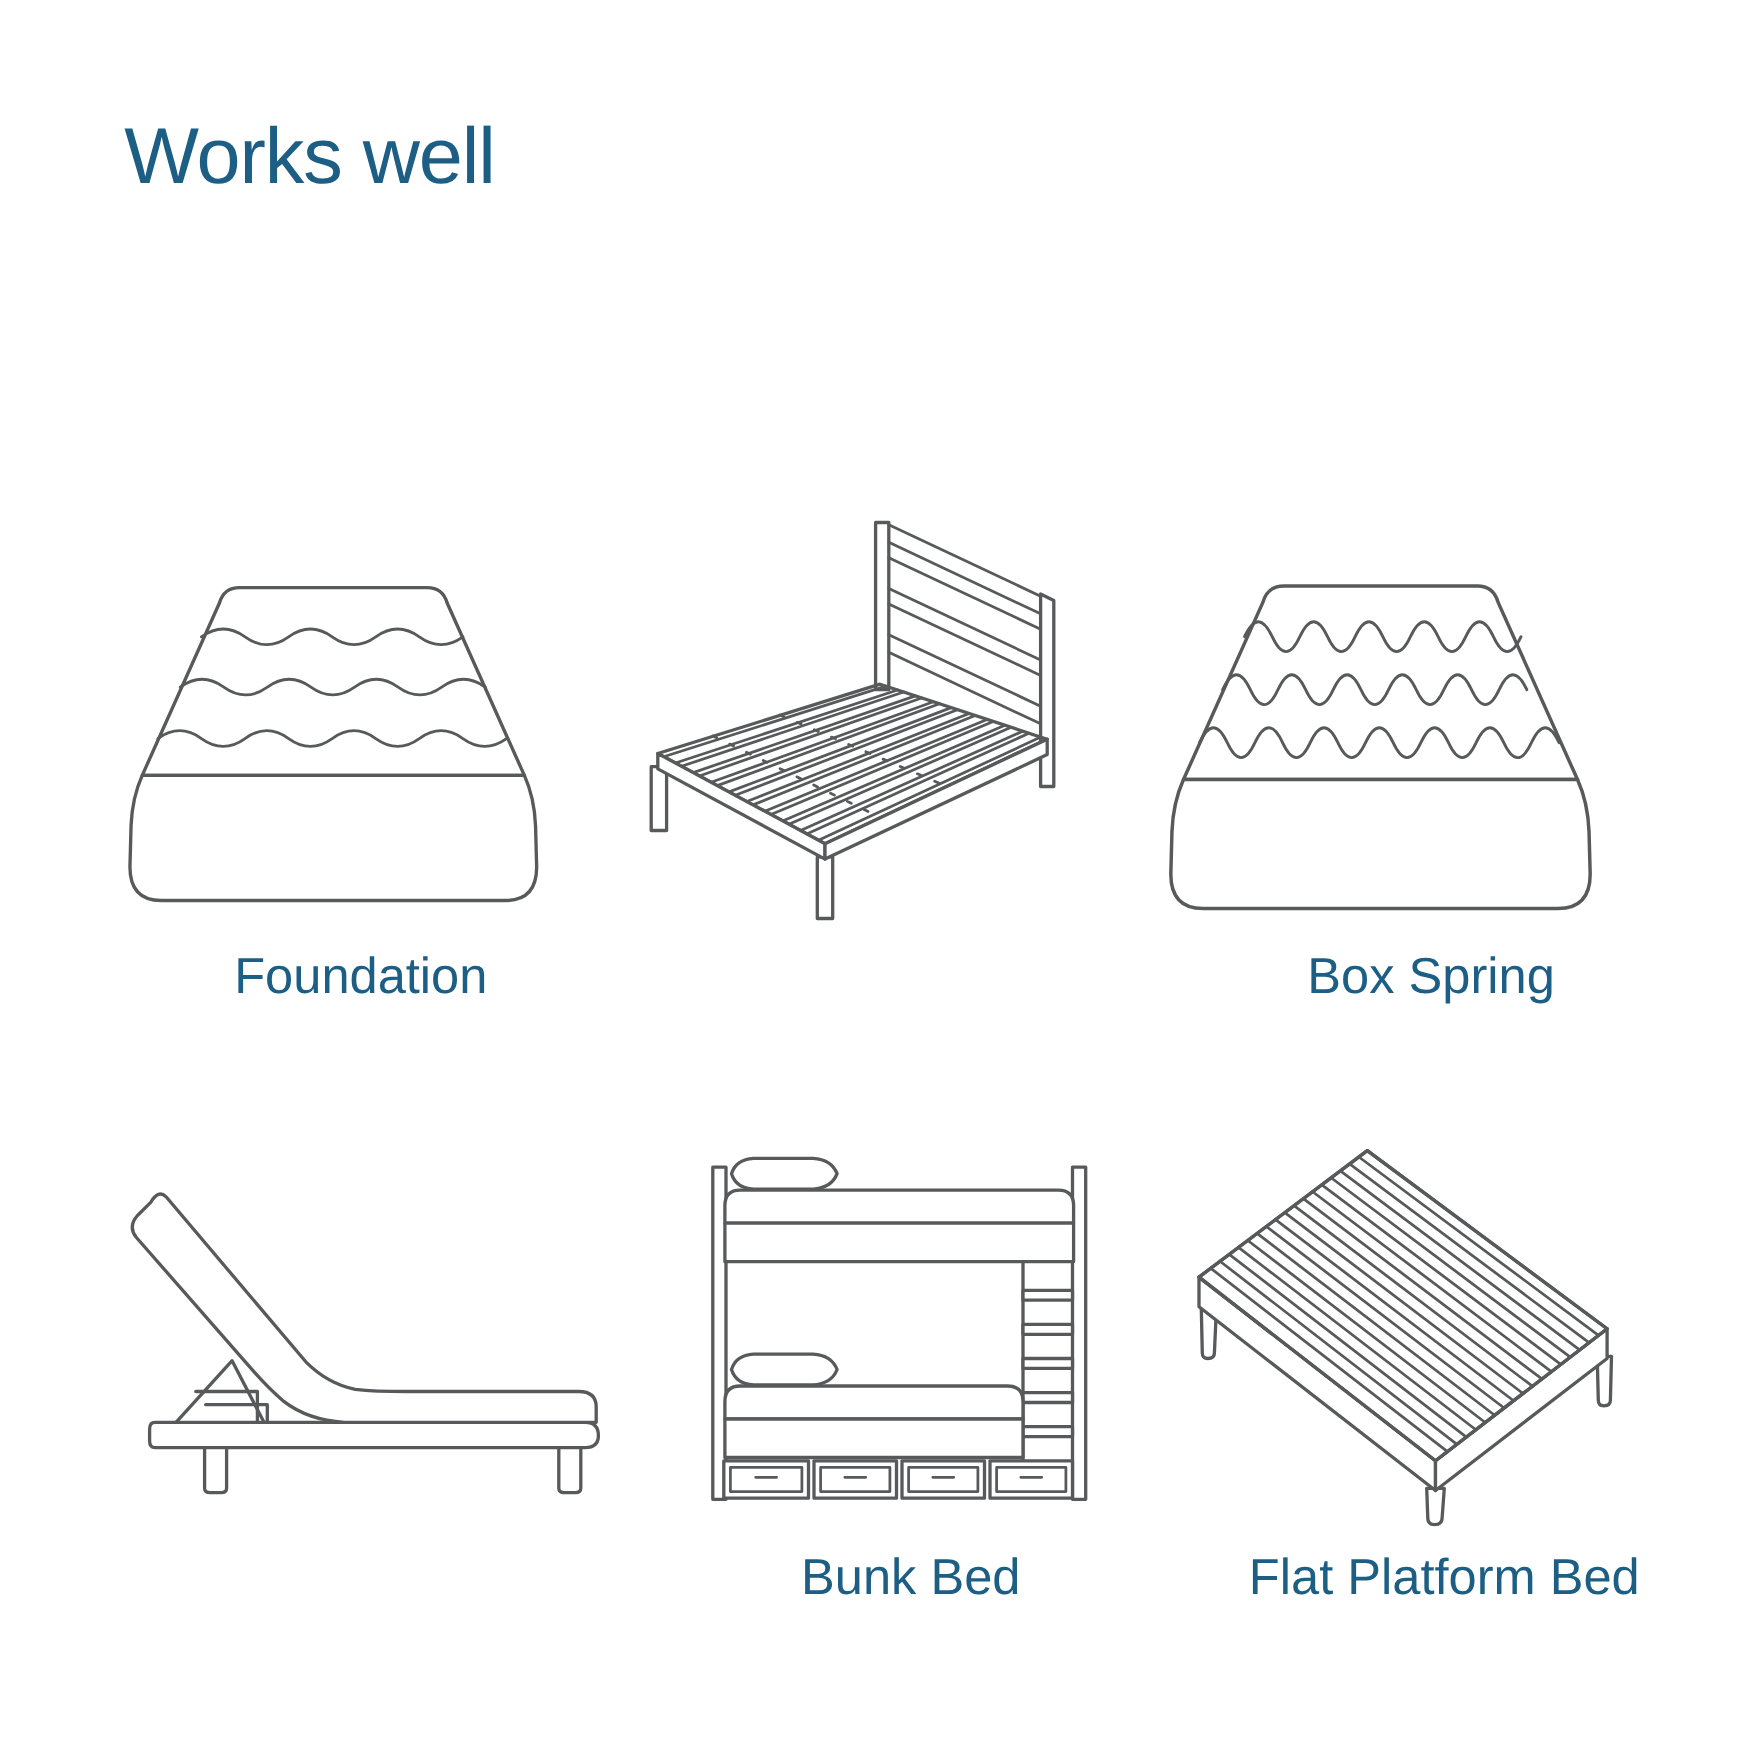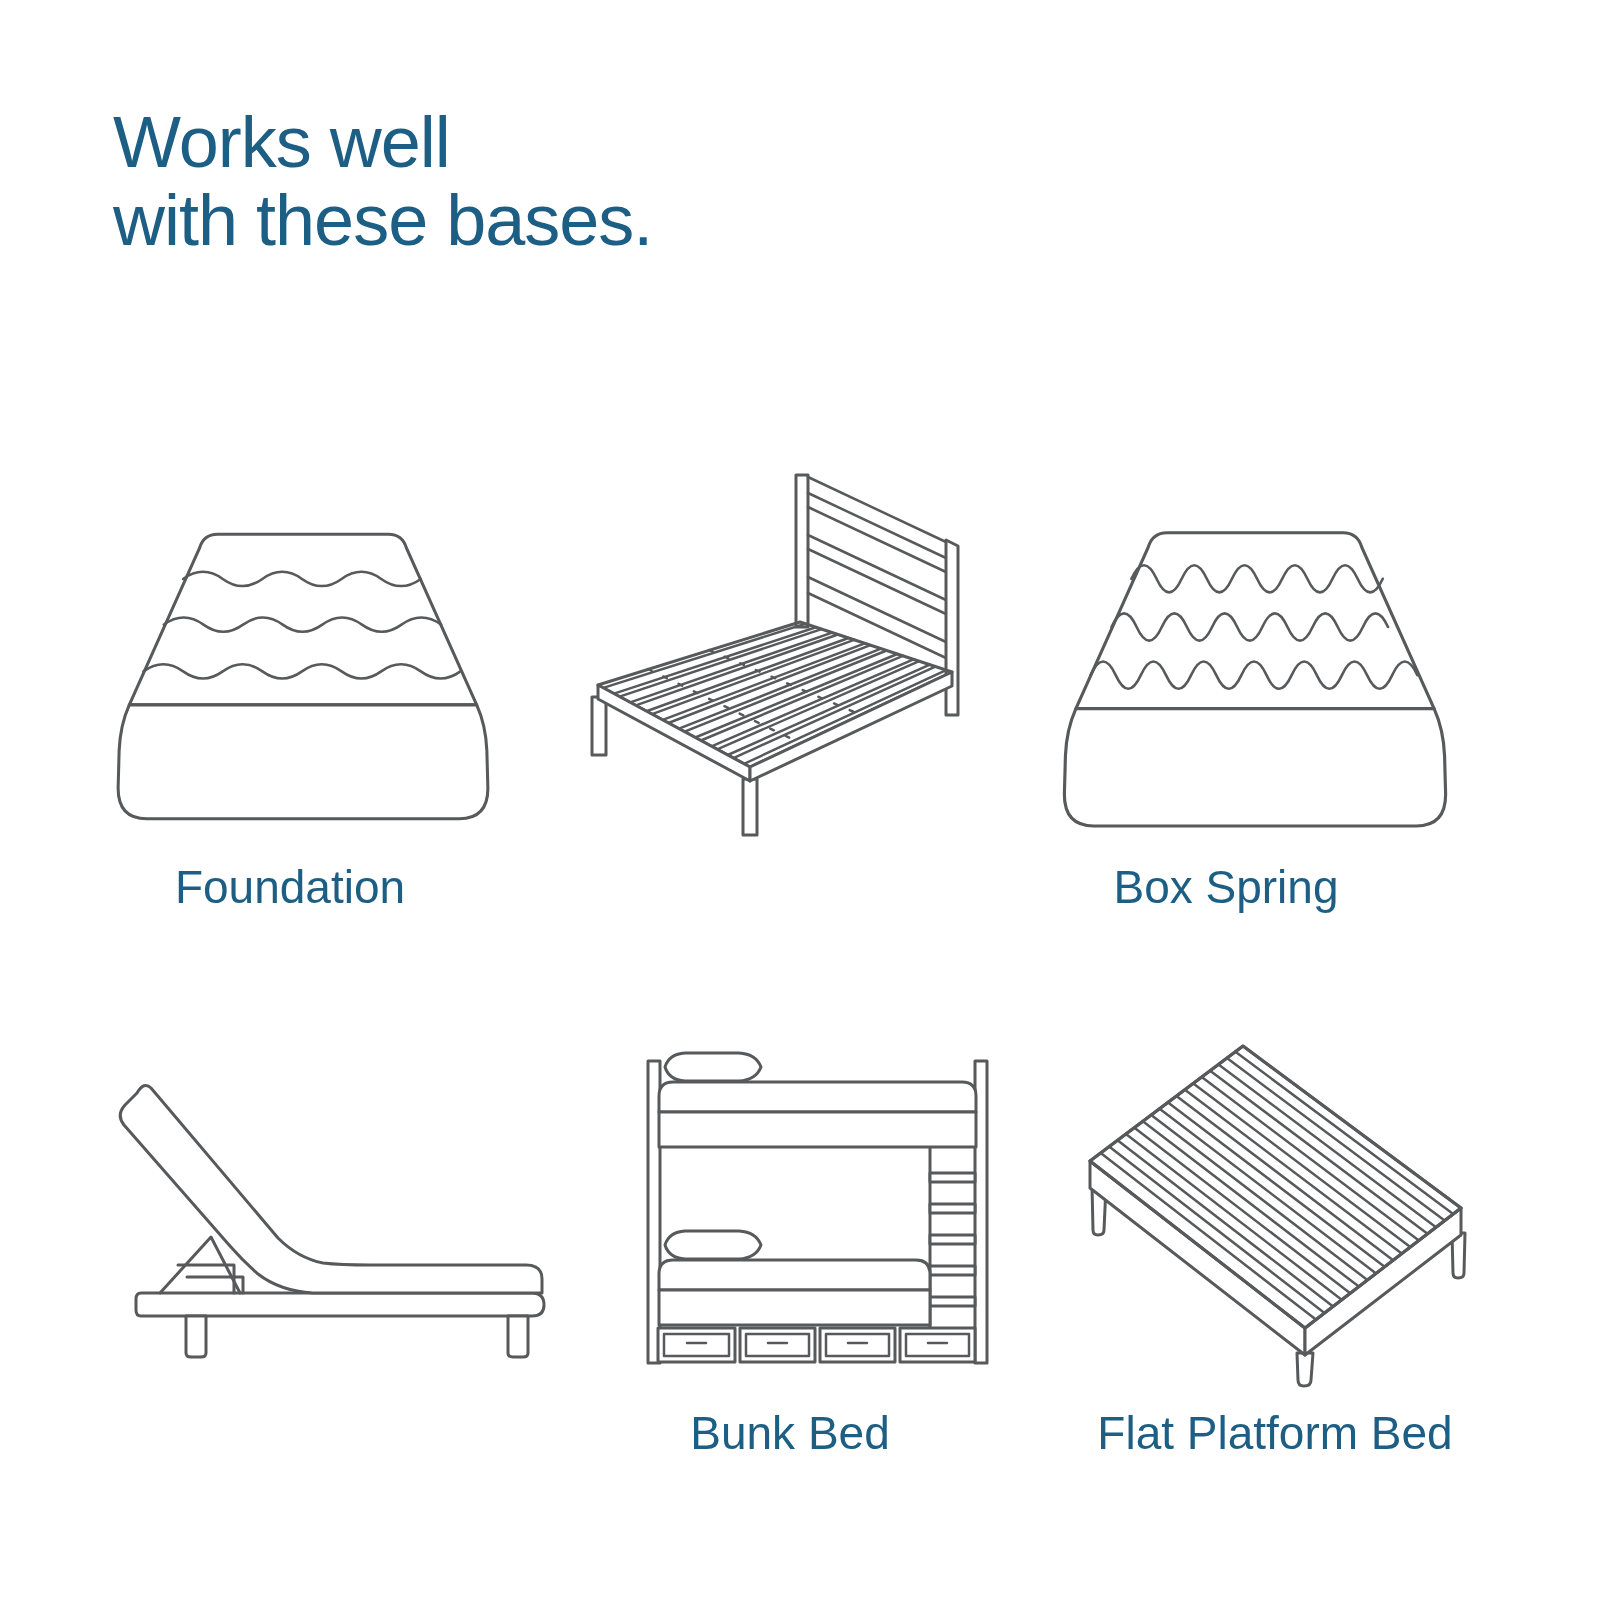--- a/index.html
+++ b/index.html
@@ -17,34 +17,34 @@
     font-weight:400;
   }
   .figure-svg{position:absolute;color:var(--line-art,#58595b);}
   .figure-label{
     position:absolute;
     transform:translateX(-50%);
     white-space:nowrap;
     font-size:46px;
     color:var(--text-blue,#1d5e84);
     text-align:right;
+    margin-left:38px;
   }
   svg{display:block;overflow:visible;}
   .ln{fill:none;stroke:currentColor;stroke-width:3;stroke-linejoin:round;stroke-linecap:round;}
   .fw{fill:#ffffff;stroke:currentColor;stroke-width:3;stroke-linejoin:round;}
   .thin{fill:none;stroke:currentColor;stroke-width:2.5;stroke-linejoin:round;stroke-linecap:round;}
 </style>
 </head>
 <body>
 
 <div class="page">
 
   <div class="title">
     <div>Works well</div>
-    <div>with these bases.</div>
   </div>
 
   <svg class="figure-svg" style="left:110px;top:522px;" width="386" height="315" viewBox="0 0 380 310">
     <path class="fw" d="M 19 180 L 88 26 Q 92 12 106 12 L 274 12 Q 288 12 292 26 L 361 180 Z"></path>
     <path class="fw" d="M 19 180 L 361 180 Q 370 200 371 225 L 372 262 Q 372 292 344 292 L 36 292 Q 8 292 8 262 L 9 225 Q 10 200 19 180 Z"></path>
     <path class="thin" d="M 72 56 q 19.5 -14 39 0 t 39 0 t 39 0 t 39 0 t 39 0 t 39 0"></path>
     <path class="thin" d="M 53 101 q 19.5 -14 39 0 t 39 0 t 39 0 t 39 0 t 39 0 t 39 0 t 39 0"></path>
     <path class="thin" d="M 33 147 q 19.5 -14 39 0 t 39 0 t 39 0 t 39 0 t 39 0 t 39 0 t 39 0 t 39 0"></path>
   </svg>
   <div class="figure-label" style="left:290px;top:860px;">Foundation</div>
@@ -67,21 +67,21 @@
     <path class="fw" d="M 170 320 L 372 225 L 372 239 L 170 334 Z"></path>
   </svg>
 
   <svg class="figure-svg" style="left:1056px;top:520px;" width="398" height="325" viewBox="0 0 380 310">
     <path class="fw" d="M 19 180 L 88 26 Q 92 12 106 12 L 274 12 Q 288 12 292 26 L 361 180 Z"></path>
     <path class="fw" d="M 19 180 L 361 180 Q 370 200 371 225 L 372 262 Q 372 292 344 292 L 36 292 Q 8 292 8 262 L 9 225 Q 10 200 19 180 Z"></path>
     <path class="thin" d="M 72 56 q 12 -26 24 0 t 24 0 t 24 0 t 24 0 t 24 0 t 24 0 t 24 0 t 24 0 t 24 0 t 24 0"></path>
     <path class="thin" d="M 53 102 q 12 -26 24 0 t 24 0 t 24 0 t 24 0 t 24 0 t 24 0 t 24 0 t 24 0 t 24 0 t 24 0 t 24 0"></path>
     <path class="thin" d="M 33 148 q 12 -26 24 0 t 24 0 t 24 0 t 24 0 t 24 0 t 24 0 t 24 0 t 24 0 t 24 0 t 24 0 t 24 0 t 24 0 t 24 0"></path>
   </svg>
-  <div class="figure-label" style="left:1226px;top:860px;">Box Spring</div>
+  <div class="figure-label" style="left:1263px;top:860px;">Box Spring</div>
 
   <svg class="figure-svg" style="left:108px;top:1068px;" width="460" height="310" viewBox="0 0 460 310">
     <path class="fw" d="M 33 225 L 424 225 Q 436 225 436 237 Q 436 248 424 248 L 33 248 Q 28 248 28 242 L 28 231 Q 28 225 33 225 Z"></path>
     <path class="fw" d="M 78 248 L 98 248 L 98 285 Q 98 289 93 289 L 83 289 Q 78 289 78 285 Z"></path>
     <path class="fw" d="M 400 248 L 420 248 L 420 285 Q 420 289 415 289 L 405 289 Q 400 289 400 285 Z"></path>
     <path class="ln" d="M 52 225 L 103 169 L 132 225"></path>
     <path class="ln" d="M 70 197 L 126 197 L 126 225 M 79 209 L 135 209 L 135 225"></path>
     <path class="fw" d="M 43 20 L 170 170 Q 190 190 215 195 Q 232 197 262 197 L 418 197 Q 434 197 434 211 L 434 225 L 205 225 Q 172 223 150 206 Q 136 194 122 178 L 16 57 Q 8 47 17 37 L 29 25 Q 36 13 43 20 Z"></path>
   </svg>
 

